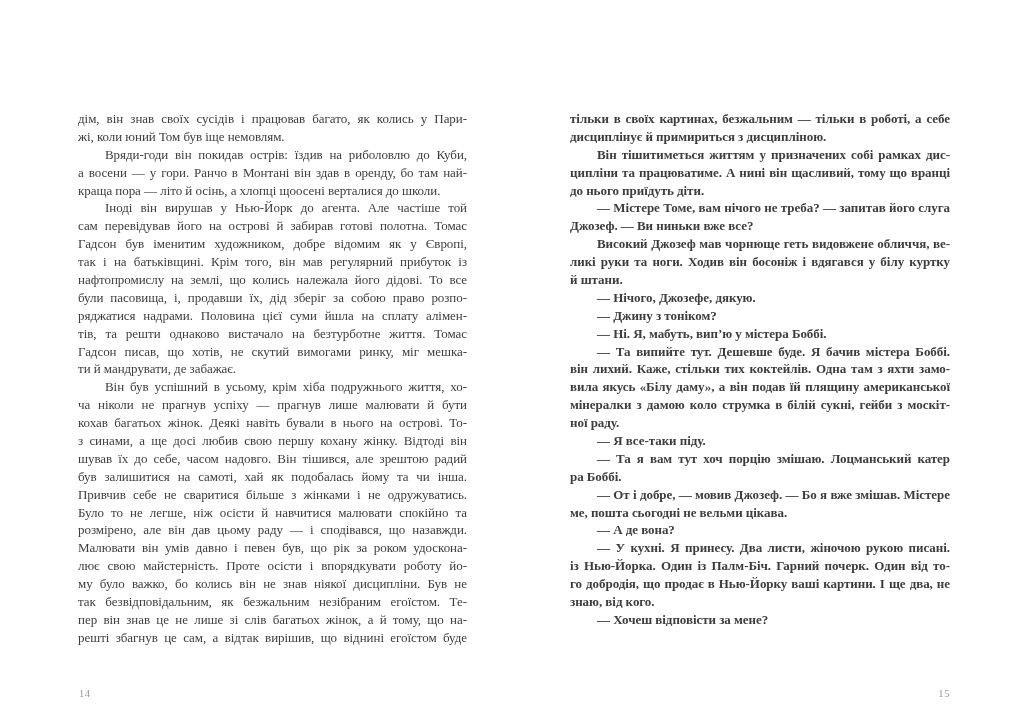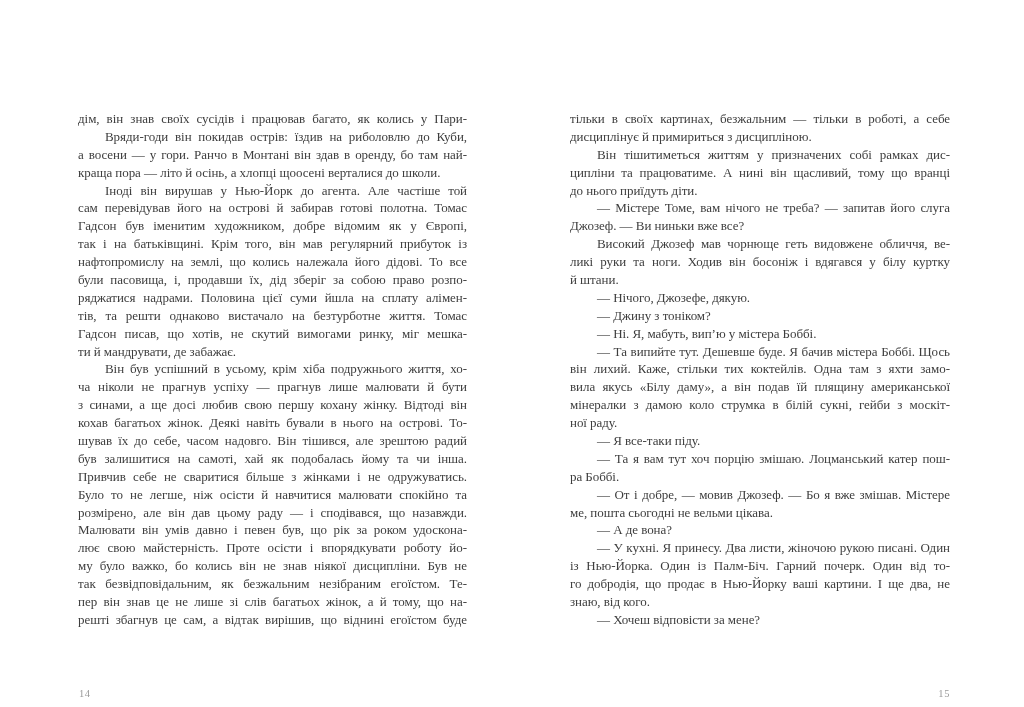--- a/index.html
+++ b/index.html
@@ -61,54 +61,55 @@
   .pn-right { left: 58px; width: 380px; text-align: right; }
 </style>
 </head>
 <body style="background: rgb(255, 255, 255);">
 
 <div class="spread">
 
   <div class="page page-left">
     <div class="column col-left" style="color: rgb(61, 61, 61);">
         <div class="line">дім, він знав своїх сусідів і працював багато, як колись у Пари-</div>
+        <div class="line end">жі, коли юний Том був іще немовлям.</div>
         <div class="line indent">Вряди-годи він покидав острів: їздив на риболовлю до Куби,</div>
         <div class="line">а восени — у гори. Ранчо в Монтані він здав в оренду, бо там най-</div>
         <div class="line end">краща пора — літо й осінь, а хлопці щоосені верталися до школи.</div>
         <div class="line indent">Іноді він вирушав у Нью-Йорк до агента. Але частіше той</div>
         <div class="line">сам перевідував його на острові й забирав готові полотна. Томас</div>
         <div class="line">Гадсон був іменитим художником, добре відомим як у Європі,</div>
         <div class="line">так і на батьківщині. Крім того, він мав регулярний прибуток із</div>
         <div class="line">нафтопромислу на землі, що колись належала його дідові. То все</div>
         <div class="line">були пасовища, і, продавши їх, дід зберіг за собою право розпо-</div>
         <div class="line">ряджатися надрами. Половина цієї суми йшла на сплату алімен-</div>
         <div class="line">тів, та решти однаково вистачало на безтурботне життя. Томас</div>
         <div class="line">Гадсон писав, що хотів, не скутий вимогами ринку, міг мешка-</div>
         <div class="line end">ти й мандрувати, де забажає.</div>
         <div class="line indent">Він був успішний в усьому, крім хіба подружнього життя, хо-</div>
         <div class="line">ча ніколи не прагнув успіху — прагнув лише малювати й бути</div>
+        <div class="line">кохав багатьох жінок. Деякі навіть бували в нього на острові. То-</div>
         <div class="line">з синами, а ще досі любив свою першу кохану жінку. Відтоді він</div>
-        <div class="line">кохав багатьох жінок. Деякі навіть бували в нього на острові. То-</div>
         <div class="line">шував їх до себе, часом надовго. Він тішився, але зрештою радий</div>
         <div class="line">був залишитися на самоті, хай як подобалась йому та чи інша.</div>
         <div class="line">Привчив себе не сваритися більше з жінками і не одружуватись.</div>
         <div class="line">Було то не легше, ніж осісти й навчитися малювати спокійно та</div>
         <div class="line">розмірено, але він дав цьому раду — і сподівався, що назавжди.</div>
         <div class="line">Малювати він умів давно і певен був, що рік за роком удоскона-</div>
         <div class="line">лює свою майстерність. Проте осісти і впорядкувати роботу йо-</div>
         <div class="line">му було важко, бо колись він не знав ніякої дисципліни. Був не</div>
         <div class="line">так безвідповідальним, як безжальним незібраним егоїстом. Те-</div>
         <div class="line">пер він знав це не лише зі слів багатьох жінок, а й тому, що на-</div>
         <div class="line">решті збагнув це сам, а відтак вирішив, що віднині егоїстом буде</div>
       </div>
     <div class="page-number pn-left" style="color: rgb(155, 155, 155);">14</div>
   </div>
 
   <div class="page page-right">
-    <div class="column col-right" style="color: rgb(61, 61, 61);">
+    <div class="column col-right" style="color: rgb(61, 61, 61); font-weight: bold;">
         <div class="line">тільки в своїх картинах, безжальним — тільки в роботі, а себе</div>
         <div class="line end">дисциплінує й примириться з дисципліною.</div>
         <div class="line indent">Він тішитиметься життям у призначених собі рамках дис-</div>
         <div class="line">ципліни та працюватиме. А нині він щасливий, тому що вранці</div>
         <div class="line end">до нього приїдуть діти.</div>
         <div class="line indent">— Містере Томе, вам нічого не треба? — запитав його слуга</div>
         <div class="line end">Джозеф. — Ви ниньки вже все?</div>
         <div class="line indent">Високий Джозеф мав чорнюще геть видовжене обличчя, ве-</div>
         <div class="line">ликі руки та ноги. Ходив він босоніж і вдягався у білу куртку</div>
         <div class="line end">й штани.</div>

